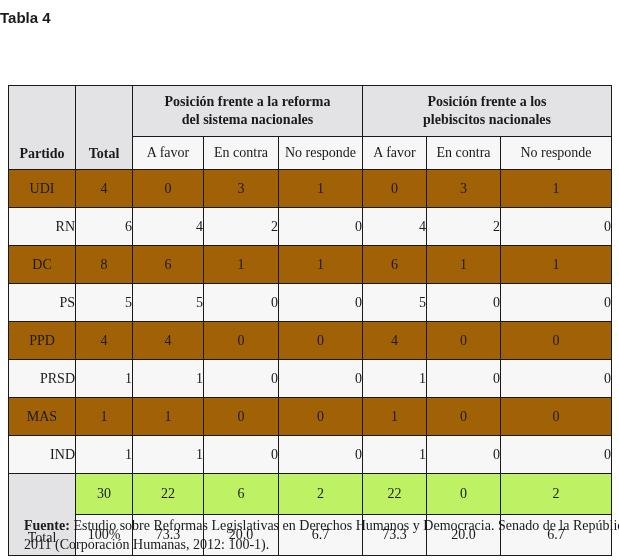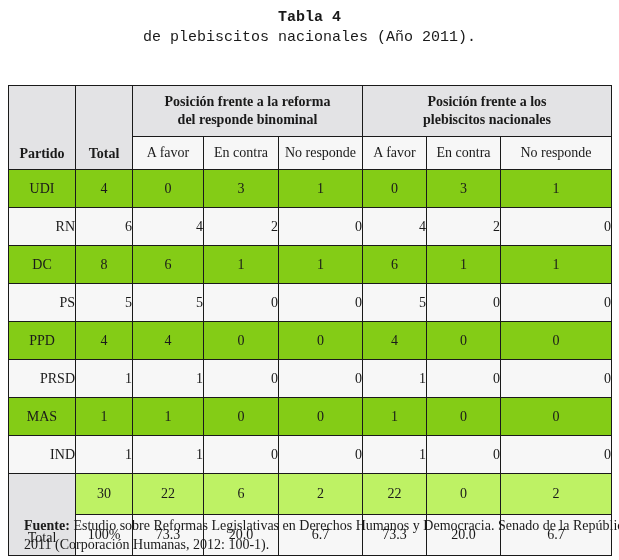--- a/index.html
+++ b/index.html
@@ -1,52 +1,51 @@
 <!DOCTYPE html>
 <html><head>
 <meta charset="utf-8">
 <style>
   html, body { margin: 0; padding: 0; background: #ffffff; }
   body { width: 619px; height: 560px; position: relative; font-family: "DejaVu Serif", "Liberation Serif", serif; color: #1a1a1a; overflow: hidden; }
-  .caption { position: absolute; top: 8px; left: 0; width: 619px; text-align: center; font-family: Liberation Mono, monospace; }
+  .caption { position: absolute; top: 8px; left: 0; width: 619px; text-align: left; font-family: Liberation Sans, sans-serif; }
   .caption .num { font-weight: bold; font-size: 15px; line-height: 20px; }
   .caption .title { font-size: 15px; line-height: 20px; }
   table { position: absolute; top: 85px; left: 8px; width: 604px; border-collapse: collapse; font-family: "Liberation Serif", serif; font-size: 14px; }
   td, th { border: 1px solid #1a1a1a; text-align: center; padding: 0; font-weight: normal; }
   table { border-left: none; }
   td:first-child, th:first-child { border-left: 1px solid #1a1a1a; }
   th.grp { font-weight: bold; height: 50px; background: #e3e3e5; line-height: 18px; }
   th.sub { height: 32px; background: #f7f7f7; }
   th.lbl { font-weight: bold; background: #e3e3e5; vertical-align: bottom; padding-bottom: 7px; }
   td { height: 37px; }
-  tr.shade td { background: #84cc16; }
+  tr.shade td { background: #a16207; }
   tr.plain td { background: #f7f7f7; text-align: right; }
   td.totlbl { background: #e3e3e5 !important; vertical-align: bottom; padding-bottom: 9px; }
   tr.sum1 td { background: #bef264; height: 40px; }
   tr.sum2 td { background: #f7f7f7; height: 40px; }
   table tr:first-child th { border-top: 1.5px solid #1a1a1a; }
   .source { position: absolute; top: 516px; left: 8px; width: 606px; font-family: "Liberation Serif", serif; font-size: 14px; line-height: 19px; margin-left: 16px; }
   .source b { font-weight: bold; }
 </style>
 </head>
 <body>
 
 <div class="caption">
   <div class="num">Tabla 4</div>
-  <div class="title">de plebiscitos nacionales (Año 2011).</div>
 </div>
 
 <table>
   <tbody>
       <tr>
     <th class="lbl" rowspan="2" style="width:66px">Partido</th>
     <th class="lbl" rowspan="2" style="width:56px">Total</th>
     <th class="grp" colspan="3">
       <span>Posición frente a la reforma</span><br>
-      <span>del responde binominal</span>
+      <span>del sistema nacionales</span>
     </th>
     <th class="grp" colspan="3">
       <span>Posición frente a los</span><br>
       <span>plebiscitos nacionales</span>
     </th>
   </tr>
   <tr>
     <th class="sub" style="width:70px">A favor</th>
     <th class="sub" style="width:74px">En contra</th>
     <th class="sub" style="width:83px">No responde</th>

